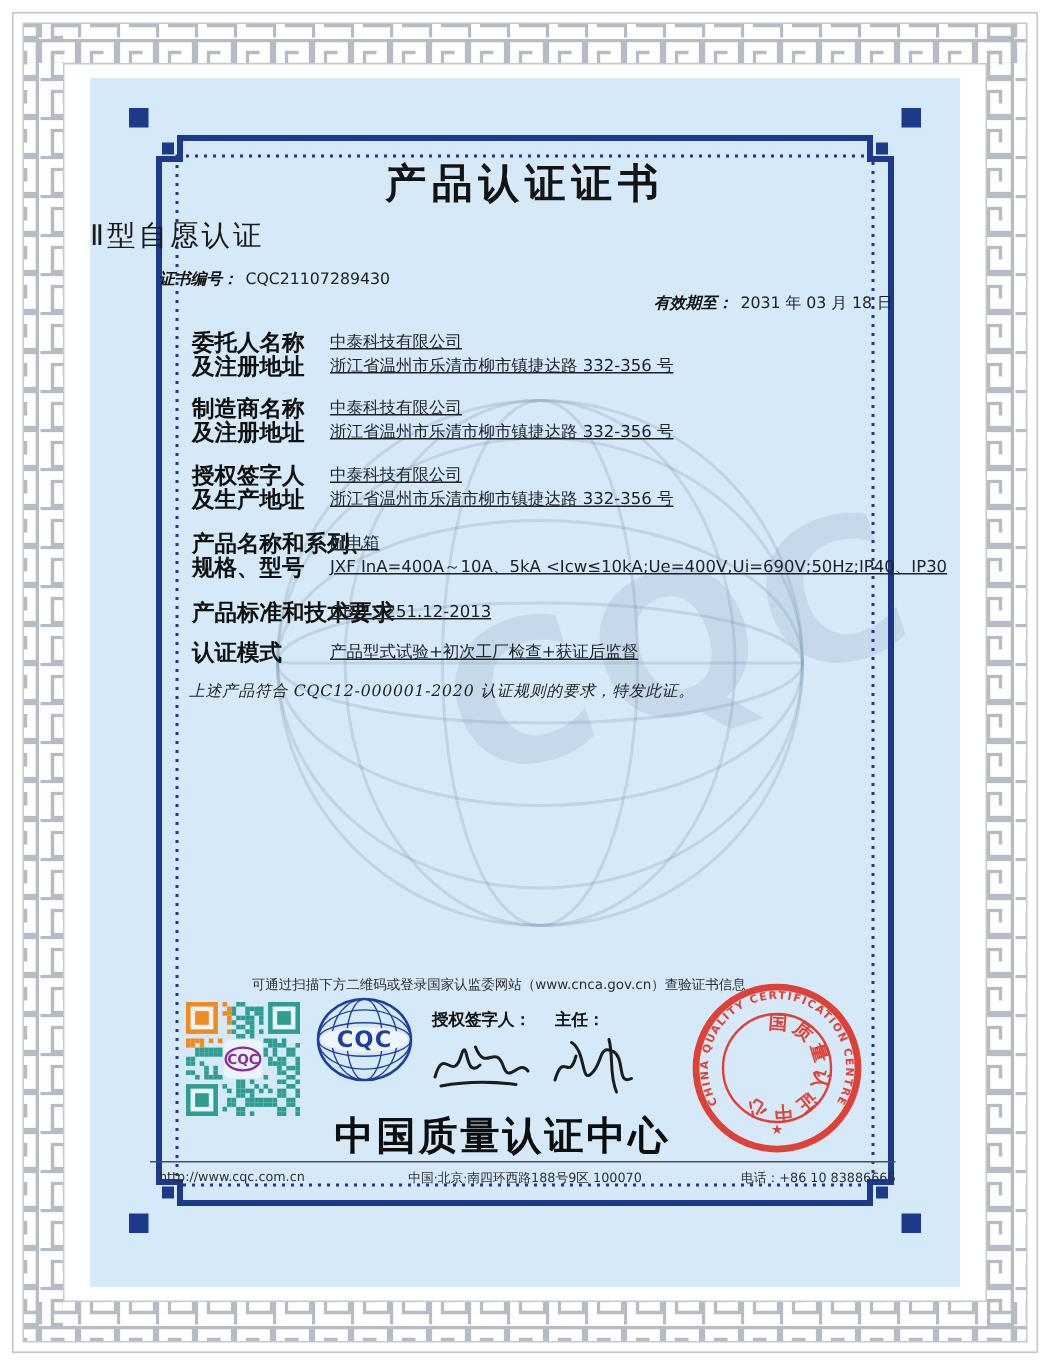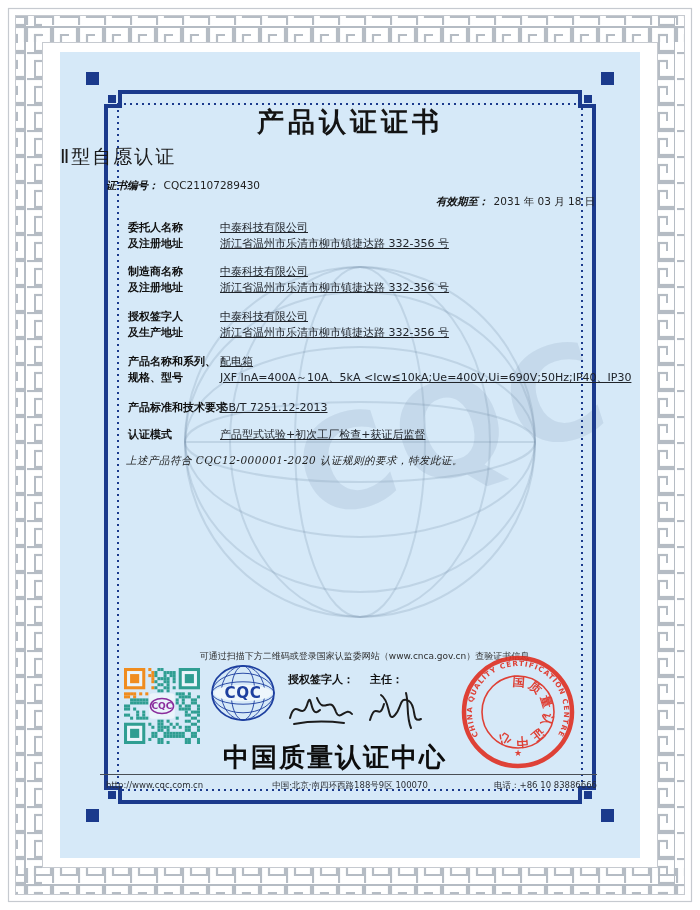--- a/index.html
+++ b/index.html
@@ -16,26 +16,26 @@
          font-size:27px;font-weight:bold;color:#141414;letter-spacing:4px;}
   .subtitle{position:absolute;top:92px;left:0;width:100%;text-align:left;
          font-size:19px;font-weight:normal;color:#1a1a1a;letter-spacing:2px;}
   .meta-label{font-weight:bold;font-style:italic;font-family:"DejaVu Serif","Liberation Serif",serif;
          font-size:10.5px;color:#111;}
   .meta-value{font-size:10.5px;color:#222;}
   .meta-left{position:absolute;left:46px;top:122px;white-space:nowrap;}
   .meta-right-1{position:absolute;left:348px;top:119px;white-space:nowrap;}
   .meta-right-2{position:absolute;left:348px;top:138px;white-space:nowrap;margin-left:28px;}
   .frow{position:absolute;left:0;width:100%;}
-  .flabel{position:absolute;left:68px;top:0;width:92px;font-weight:bold;font-size:11px;
+  .flabel{position:absolute;left:68px;top:0;width:92px;font-weight:bold;font-size:15px;
           line-height:16px;color:#101010;white-space:nowrap;}
   .fvalue{position:absolute;left:160px;top:0;font-size:11px;line-height:16px;color:#20242a;white-space:nowrap;text-decoration:underline;}
   .note{position:absolute;left:66px;font-family:"DejaVu Serif","Liberation Serif",serif;
         font-style:italic;font-size:10.5px;color:#1f1f1f;letter-spacing:0.5px;white-space:nowrap;}
-  .hint{position:absolute;top:598px;left:0;width:545px;text-align:center;font-size:9px;color:#2e2e2e;padding-left:32px;}
+  .hint{position:absolute;top:598px;left:0;width:545px;text-align:center;font-size:9px;color:#2e2e2e;}
   .qr-box{position:absolute;left:64px;top:616px;width:76px;height:76px;}
   .cqc-logo-box{position:absolute;left:150px;top:612px;width:66px;height:58px;}
   .sig-label{position:absolute;top:620px;font-size:11px;font-weight:bold;color:#101010;white-space:nowrap;}
   .sig-label-1{left:228px;} .sig-label-2{left:310px;}
   .sig-box{position:absolute;top:636px;}
   .sig-box-1{left:224px;width:74px;height:44px;}
   .sig-box-2{left:304px;width:66px;height:46px;}
   .org-name{position:absolute;left:138px;top:688px;width:274px;text-align:center;
         font-size:26px;font-weight:bold;color:#0d0d0d;letter-spacing:2px;white-space:nowrap;}
   .stamp-box{position:absolute;left:398px;top:600px;width:120px;height:120px;}

